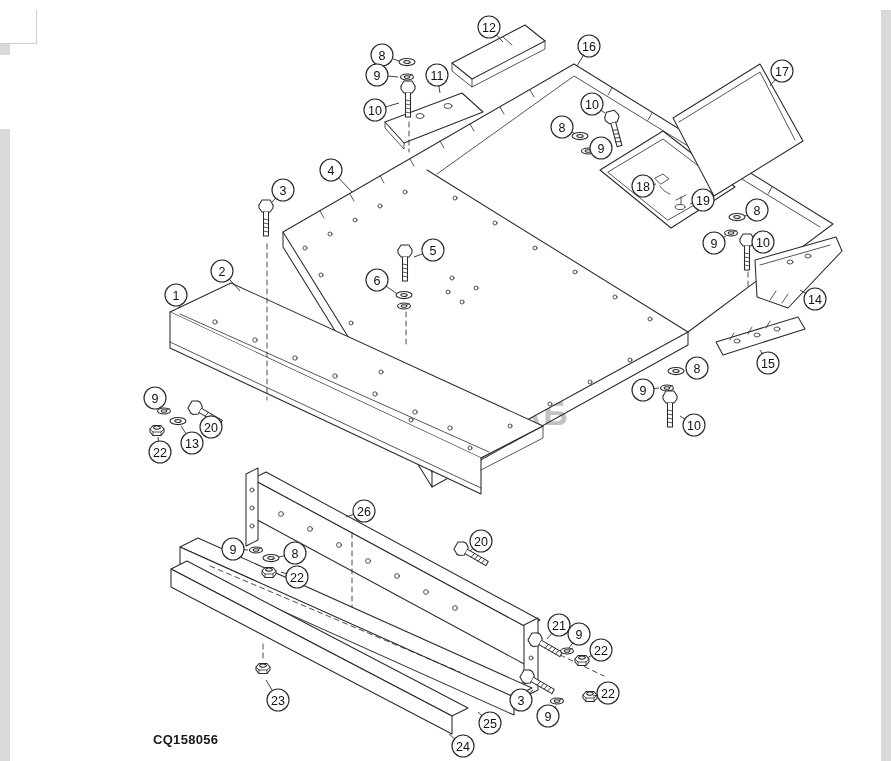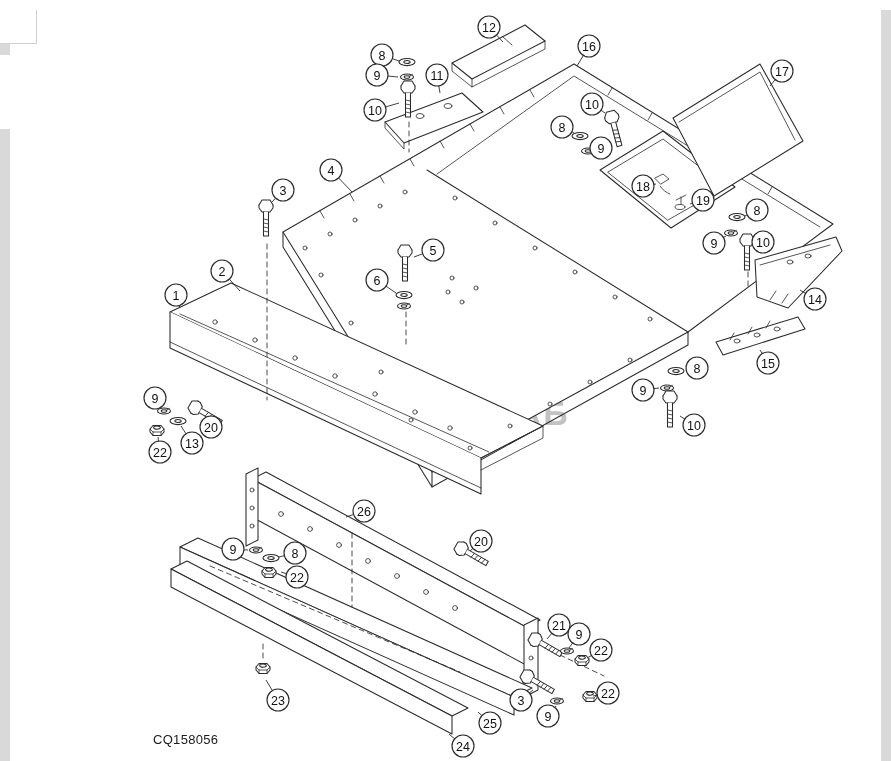--- a/index.html
+++ b/index.html
@@ -12,21 +12,21 @@
   .corner-box{position:absolute;left:0;top:10px;width:36px;height:33px;background:#fff;border-right:1px solid #d0d0d0;border-bottom:1px solid #d0d0d0;}
   svg.drawing{position:absolute;left:0;top:0;}
   .part-lines{stroke:#2b2b2b;stroke-width:1.05;fill:none;stroke-linejoin:round;stroke-linecap:round;}
   .thin{stroke-width:0.8;}
   .dash{stroke-dasharray:5 4;stroke-width:0.85;}
   .leader{stroke:#2b2b2b;stroke-width:0.9;}
   .bubble{fill:#fff;stroke:#2b2b2b;stroke-width:1.15;}
   .bubble-label{font-size:12.5px;fill:#111;text-anchor:middle;font-family:"Liberation Sans",sans-serif;}
   .wm-small{font-size:13px;font-weight:bold;fill:#b5b5b5;letter-spacing:1px;}
   .wm-big{font-size:34px;font-weight:bold;fill:#b3b3b3;letter-spacing:2px;}
-  .code{position:absolute;left:153px;top:732px;font-size:13px;font-weight:normal;color:#1a1a1a;letter-spacing:.3px;}
+  .code{position:absolute;left:153px;top:732px;font-size:13px;font-weight:bold;color:#1a1a1a;letter-spacing:.3px;}
 </style>
 </head>
 <body>
 
 <div class="canvas">
 
   <div class="strip left"></div>
   <div class="strip right"></div>
   <div class="notch"></div>
   <div class="corner-box"></div>

